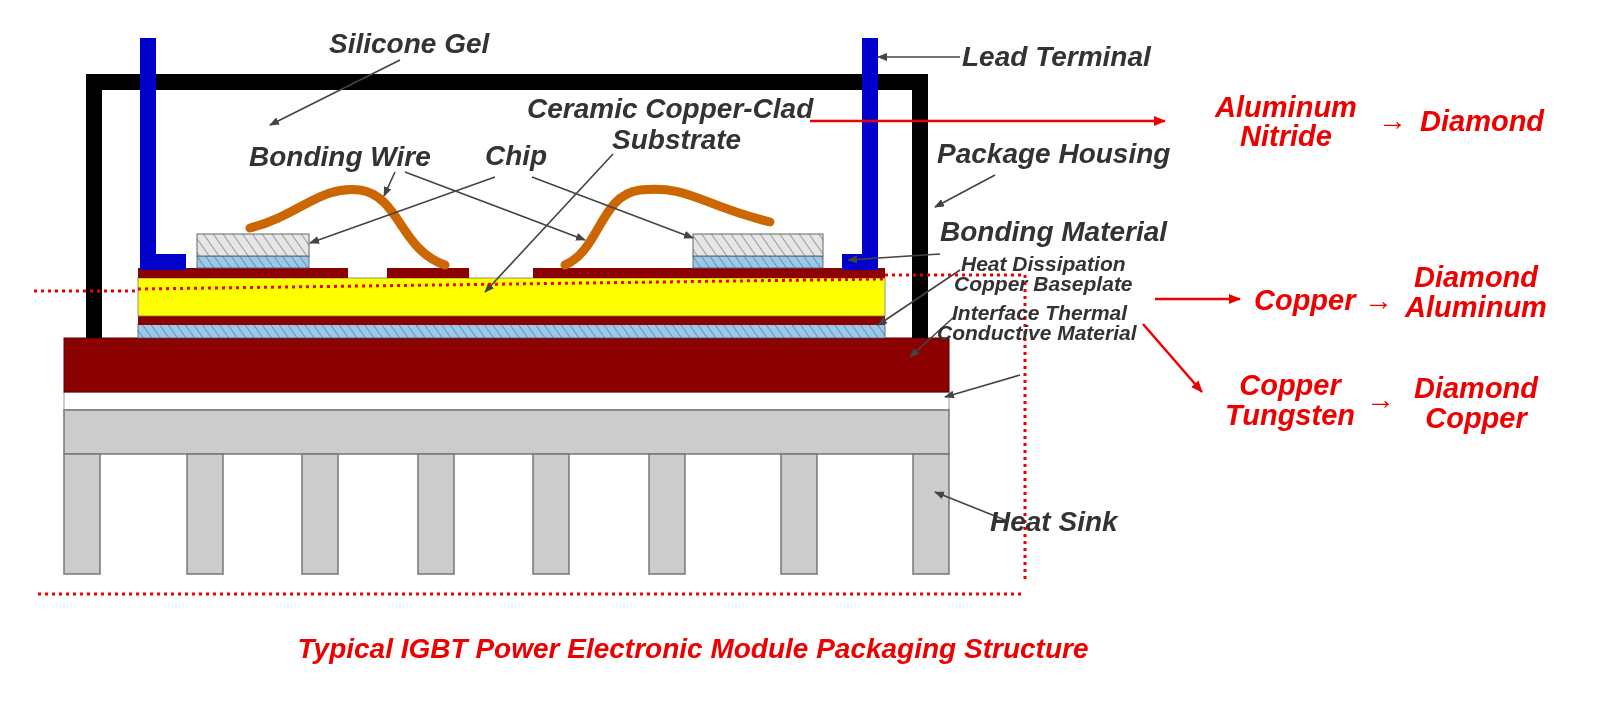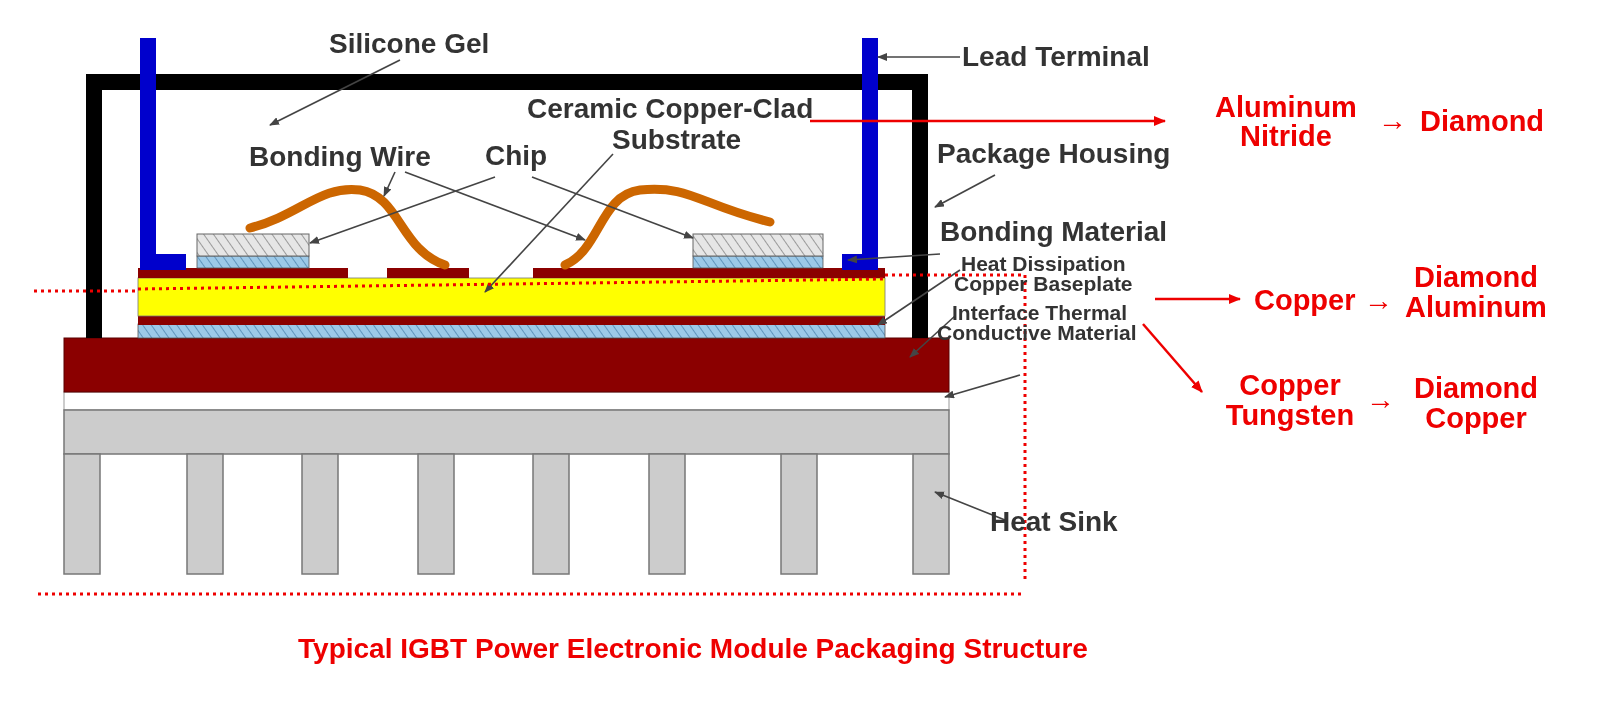--- a/index.html
+++ b/index.html
@@ -1,17 +1,17 @@
 <!DOCTYPE html>
 <html><head>
 <meta charset="utf-8">
 <style>
   html, body { margin: 0; padding: 0; background: #ffffff; }
   body { width: 1599px; height: 701px; position: relative; overflow: hidden; font-family: "Liberation Sans", sans-serif; }
-  #stage { position: absolute; left: 0; top: 0; width: 1599px; height: 701px; }
+  #stage { position: absolute; left: 0; top: 0; width: 1599px; height: 701px; font-style: italic; }
   svg text { font-family: "Liberation Sans", sans-serif; font-weight: bold; }
   .lbl { fill: #333333; }
   .lbl-lg { font-size: 28px; }
   .lbl-sm { font-size: 21px; }
   .red { fill: #ee0000; }
   .red-lg { font-size: 29px; }
   .caption { font-size: 28px; fill: #ee0000; }
 </style>
 </head>
 <body>

